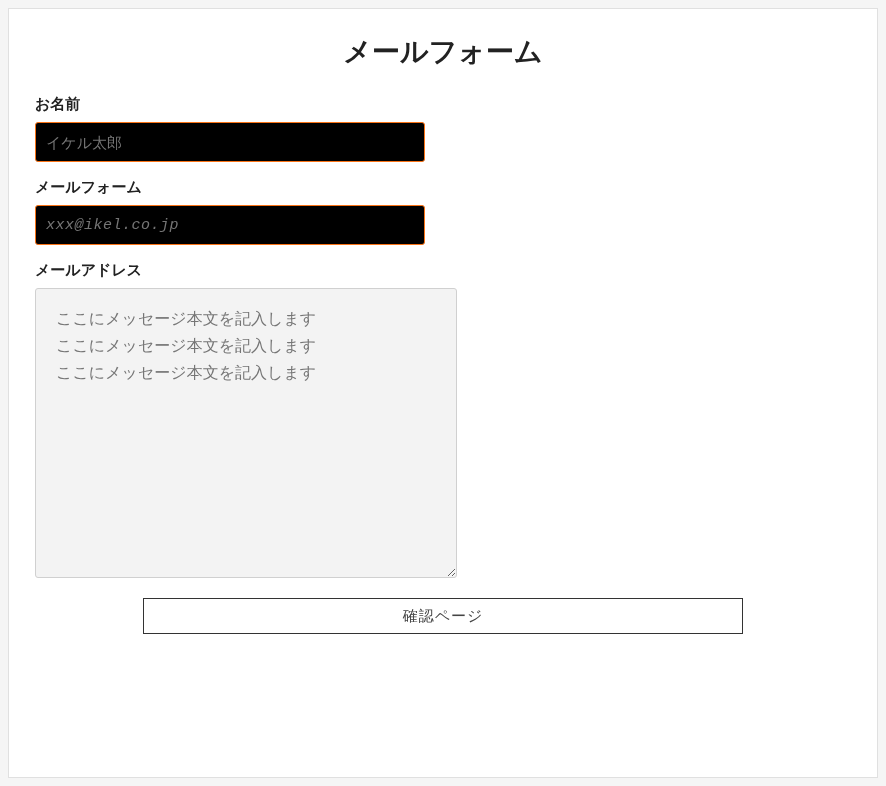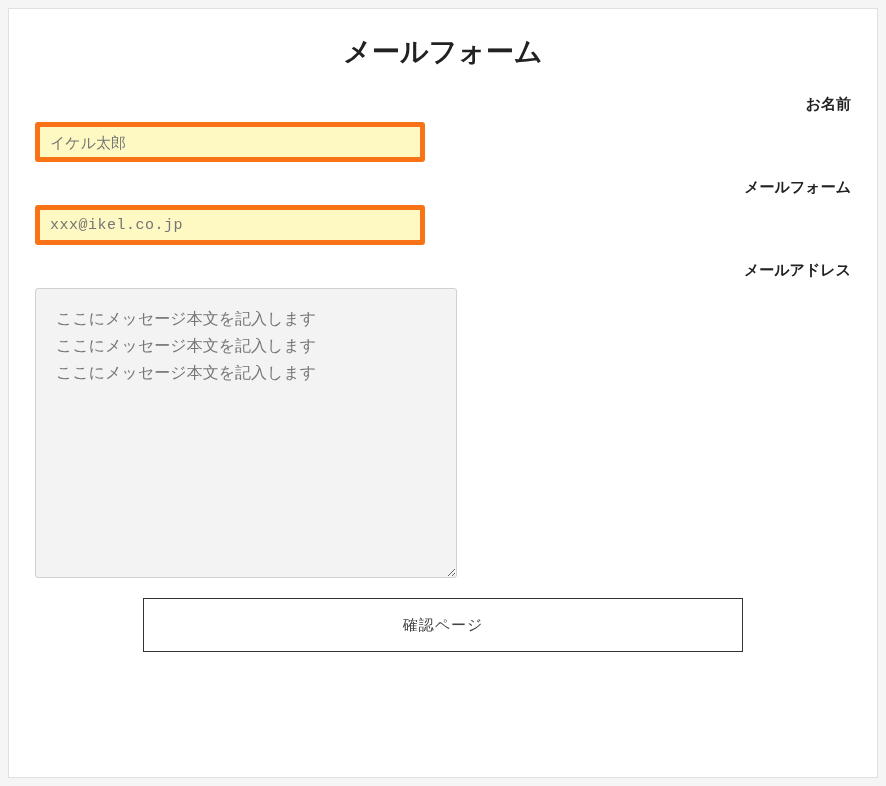--- a/index.html
+++ b/index.html
@@ -28,37 +28,37 @@
     }
     .field-group {
       margin-bottom: 16px;
     }
     .field-label {
       font-size: 15px;
       font-weight: bold;
       color: #222;
       display: block;
       margin-bottom: 8px;
-      text-align: right;
     }
     .text-input {
       width: 390px;
       height: 40px;
       padding: 8px 10px;
       font-size: 15px;
       font-family: inherit;
       color: #888;
-      background: #fef9c3;
-      border: 5px solid #f97316;
+      background: #000000;
+      border: 1px solid #f97316;
       border-radius: 3px;
       outline: none;
     }
     .text-input.mono {
       font-family: "Courier New", Courier, monospace;
       letter-spacing: 0.5px;
+      font-style: italic;
     }
     .textarea-input {
       width: 422px;
       height: 290px;
       padding: 16px 20px;
       font-size: 16px;
       font-family: inherit;
       color: #701a75;
       background: #f3f3f3;
       border: 1px solid #d0d0d0;
@@ -67,21 +67,21 @@
       outline: none;
       line-height: 1.7;
     }
     .submit-row {
       margin-top: 12px;
       display: flex;
       justify-content: center;
     }
     .submit-button {
       width: 600px;
-      height: 54px;
+      height: 36px;
       background: #ffffff;
       border: 1px solid #333;
       color: #444;
       font-size: 15px;
       font-family: inherit;
       cursor: pointer;
       letter-spacing: 1px;
     }
   </style>
 </head>

